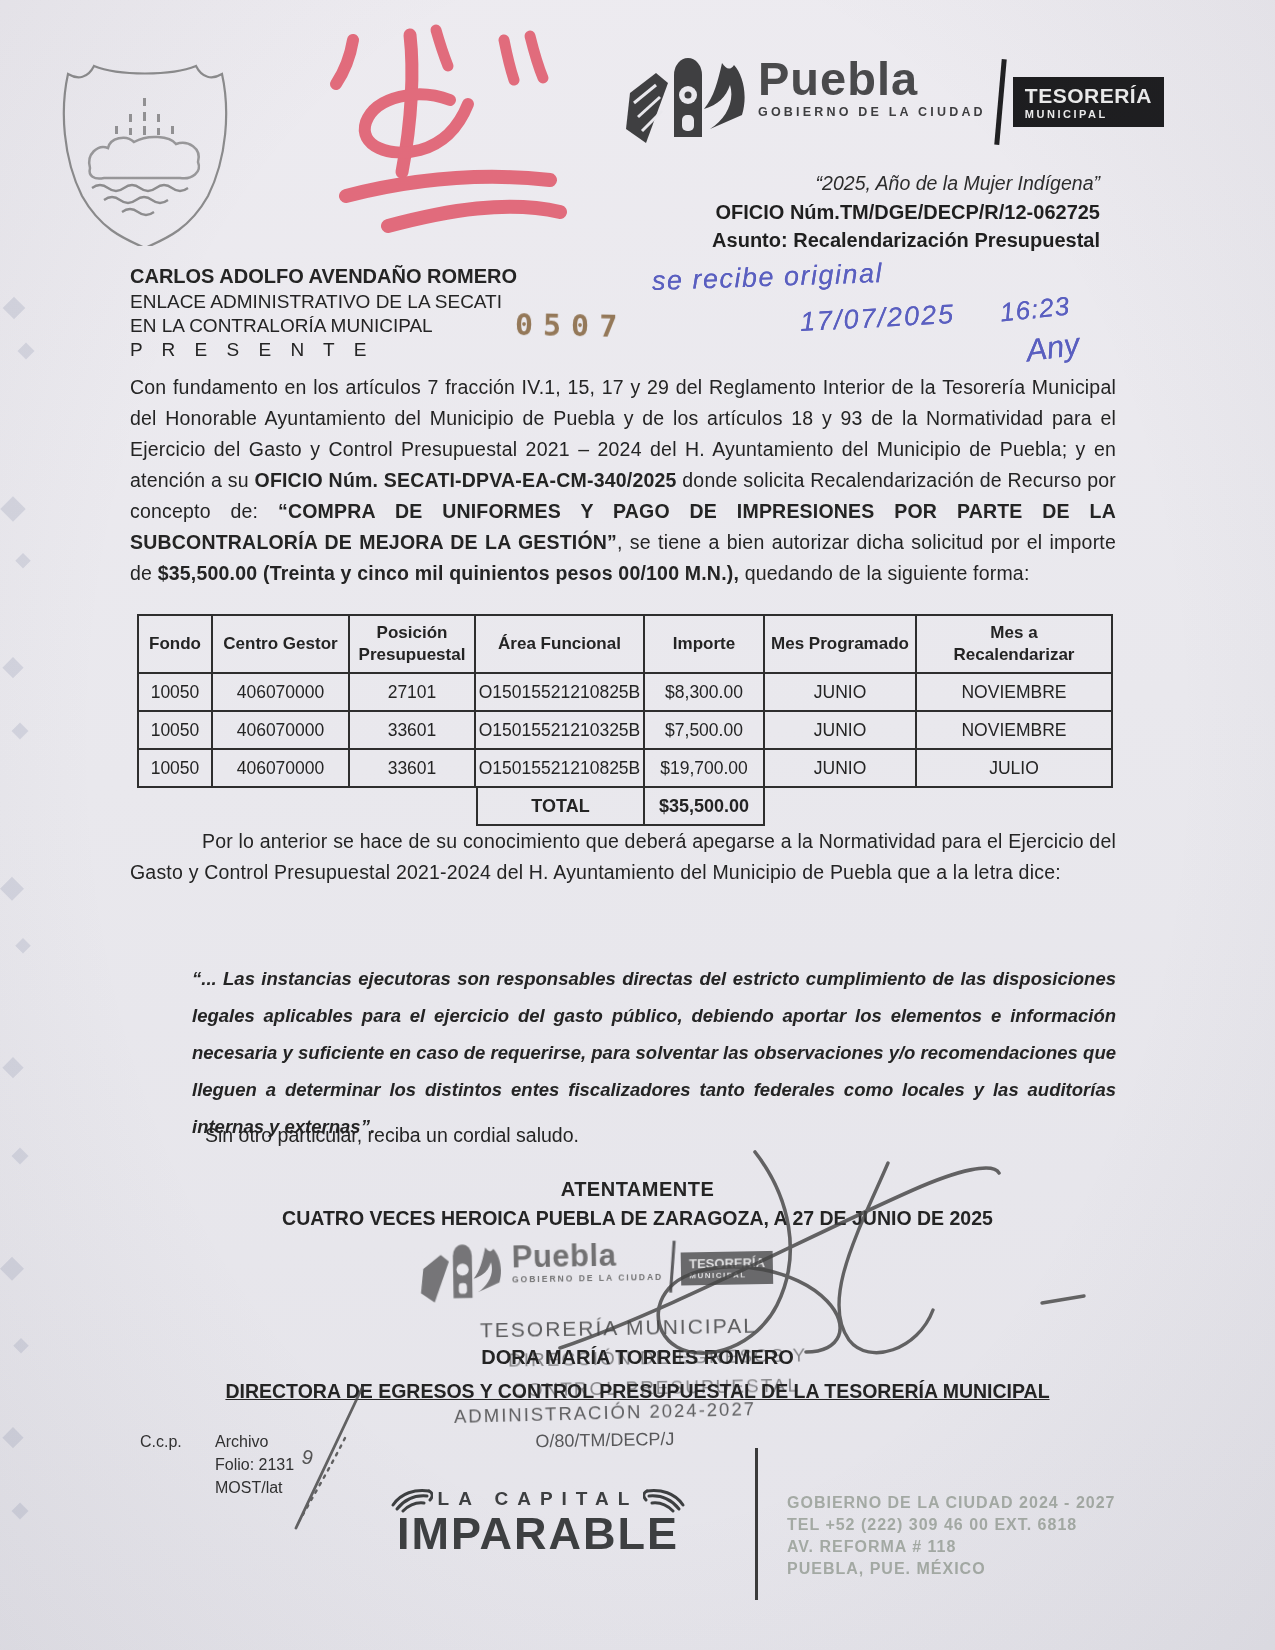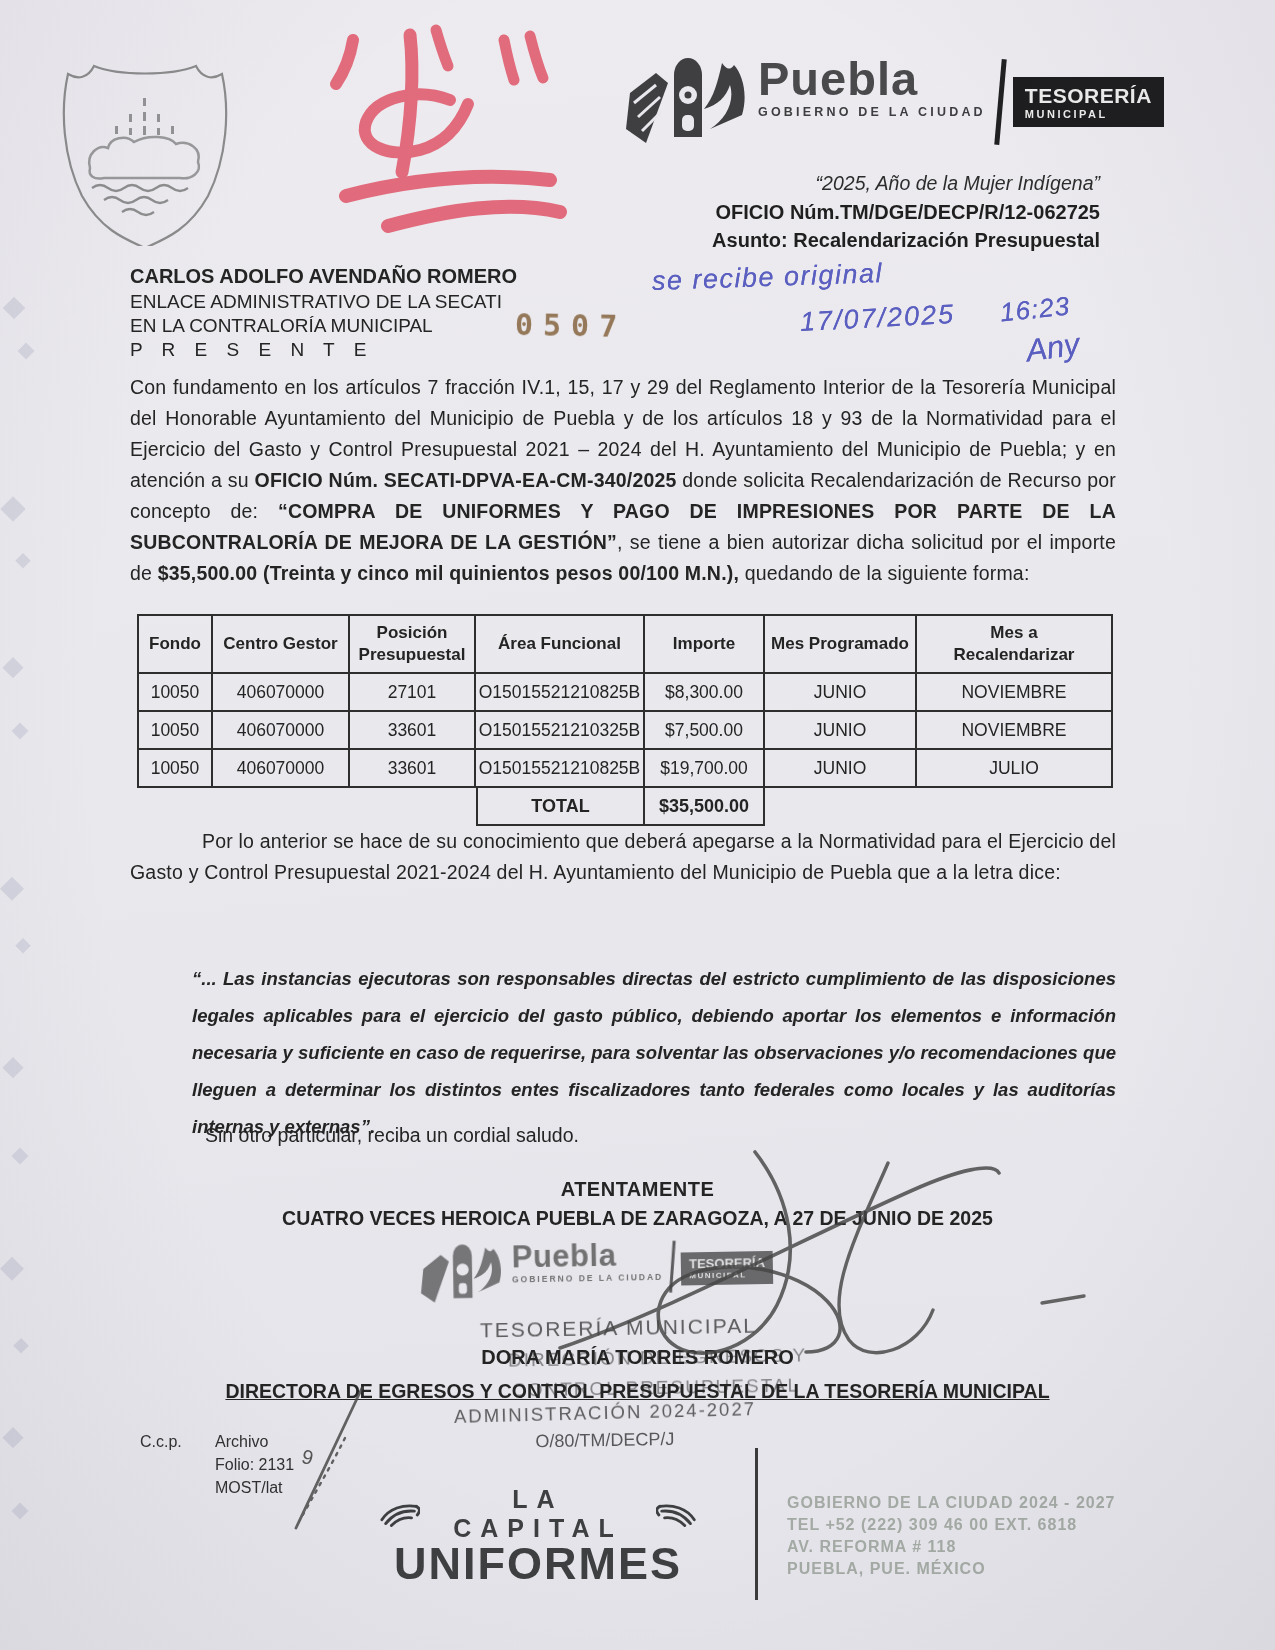--- a/index.html
+++ b/index.html
@@ -72,21 +72,21 @@
   .sl4{left:15px;width:1180px;text-align:center;top:1402px;font-size:18.5px;transform:rotate(-1.5deg);}
   .sig-ref{left:15px;width:1180px;text-align:center;top:1430px;font-size:18px;color:#58585a;transform:rotate(-1deg);z-index:2;}
   
   .ccp{left:140px;top:1430px;font-size:16px;line-height:23px;color:#303030;}
   .ccp-label{position:absolute;left:0;top:0;}
   .ccp-lines{position:absolute;left:75px;top:0;width:200px;}
   .ccp-mark{left:302px;top:1446px;font-size:20px;color:#555;transform:rotate(14deg);}
   
   .capital{left:378px;top:1485px;width:320px;text-align:center;color:#3d3f41;z-index:2;}
   .cap-row{display:flex;align-items:center;justify-content:center;gap:5px;}
-  .cap-top{font-size:25px;font-weight:700;letter-spacing:9px;filter:blur(.3px);}
+  .cap-top{font-size:19px;font-weight:700;letter-spacing:9px;filter:blur(.3px);}
   .cap-bottom{font-size:45px;font-weight:700;letter-spacing:2px;line-height:1;margin-top:-2px;filter:blur(.3px);}
   .foot-bar{left:755px;top:1448px;width:3px;height:152px;background:#3b3b3b;}
   .foot-right{left:787px;top:1492px;font-size:16px;font-weight:700;letter-spacing:1px;color:#a4aaa4;line-height:22px;filter:blur(.4px);}
   .ink{left:0;top:0;width:1275px;height:1650px;pointer-events:none;z-index:5;}
   .reda{left:318px;top:8px;z-index:2;filter:blur(.6px);}
   .shield{left:52px;top:46px;opacity:.85;}
   .speckles{left:0;top:0;pointer-events:none;}
 </style>
 </head>
 <body>
@@ -301,21 +301,21 @@
     <span class="cap-top">LA CAPITAL</span>
     <svg width="44" height="28" viewBox="0 0 44 28">
       <g fill="none" stroke="#3d3f41" stroke-width="3" stroke-linecap="round" transform="translate(44,0) scale(-1,1)">
         <path d="M4 20 C 12 8, 26 4, 40 6"></path>
         <path d="M8 24 C 16 14, 27 10, 38 11"></path>
         <path d="M14 26 C 20 20, 27 17, 35 18"></path>
         <path d="M40 6 q 6 3 1 9"></path>
       </g>
     </svg>
   </div>
-  <div class="cap-bottom">UNIFORMES</div>
+  <div class="cap-bottom">IMPARABLE</div>
 </div>
 
 <div class="abs foot-bar"></div>
 <div class="abs foot-right">
   <div>GOBIERNO DE LA CIUDAD 2024 - 2027</div>
   <div>TEL +52 (222) 309 46 00 EXT. 6818</div>
   <div>AV. REFORMA # 118</div>
   <div>PUEBLA, PUE. MÉXICO</div>
 </div>
 

